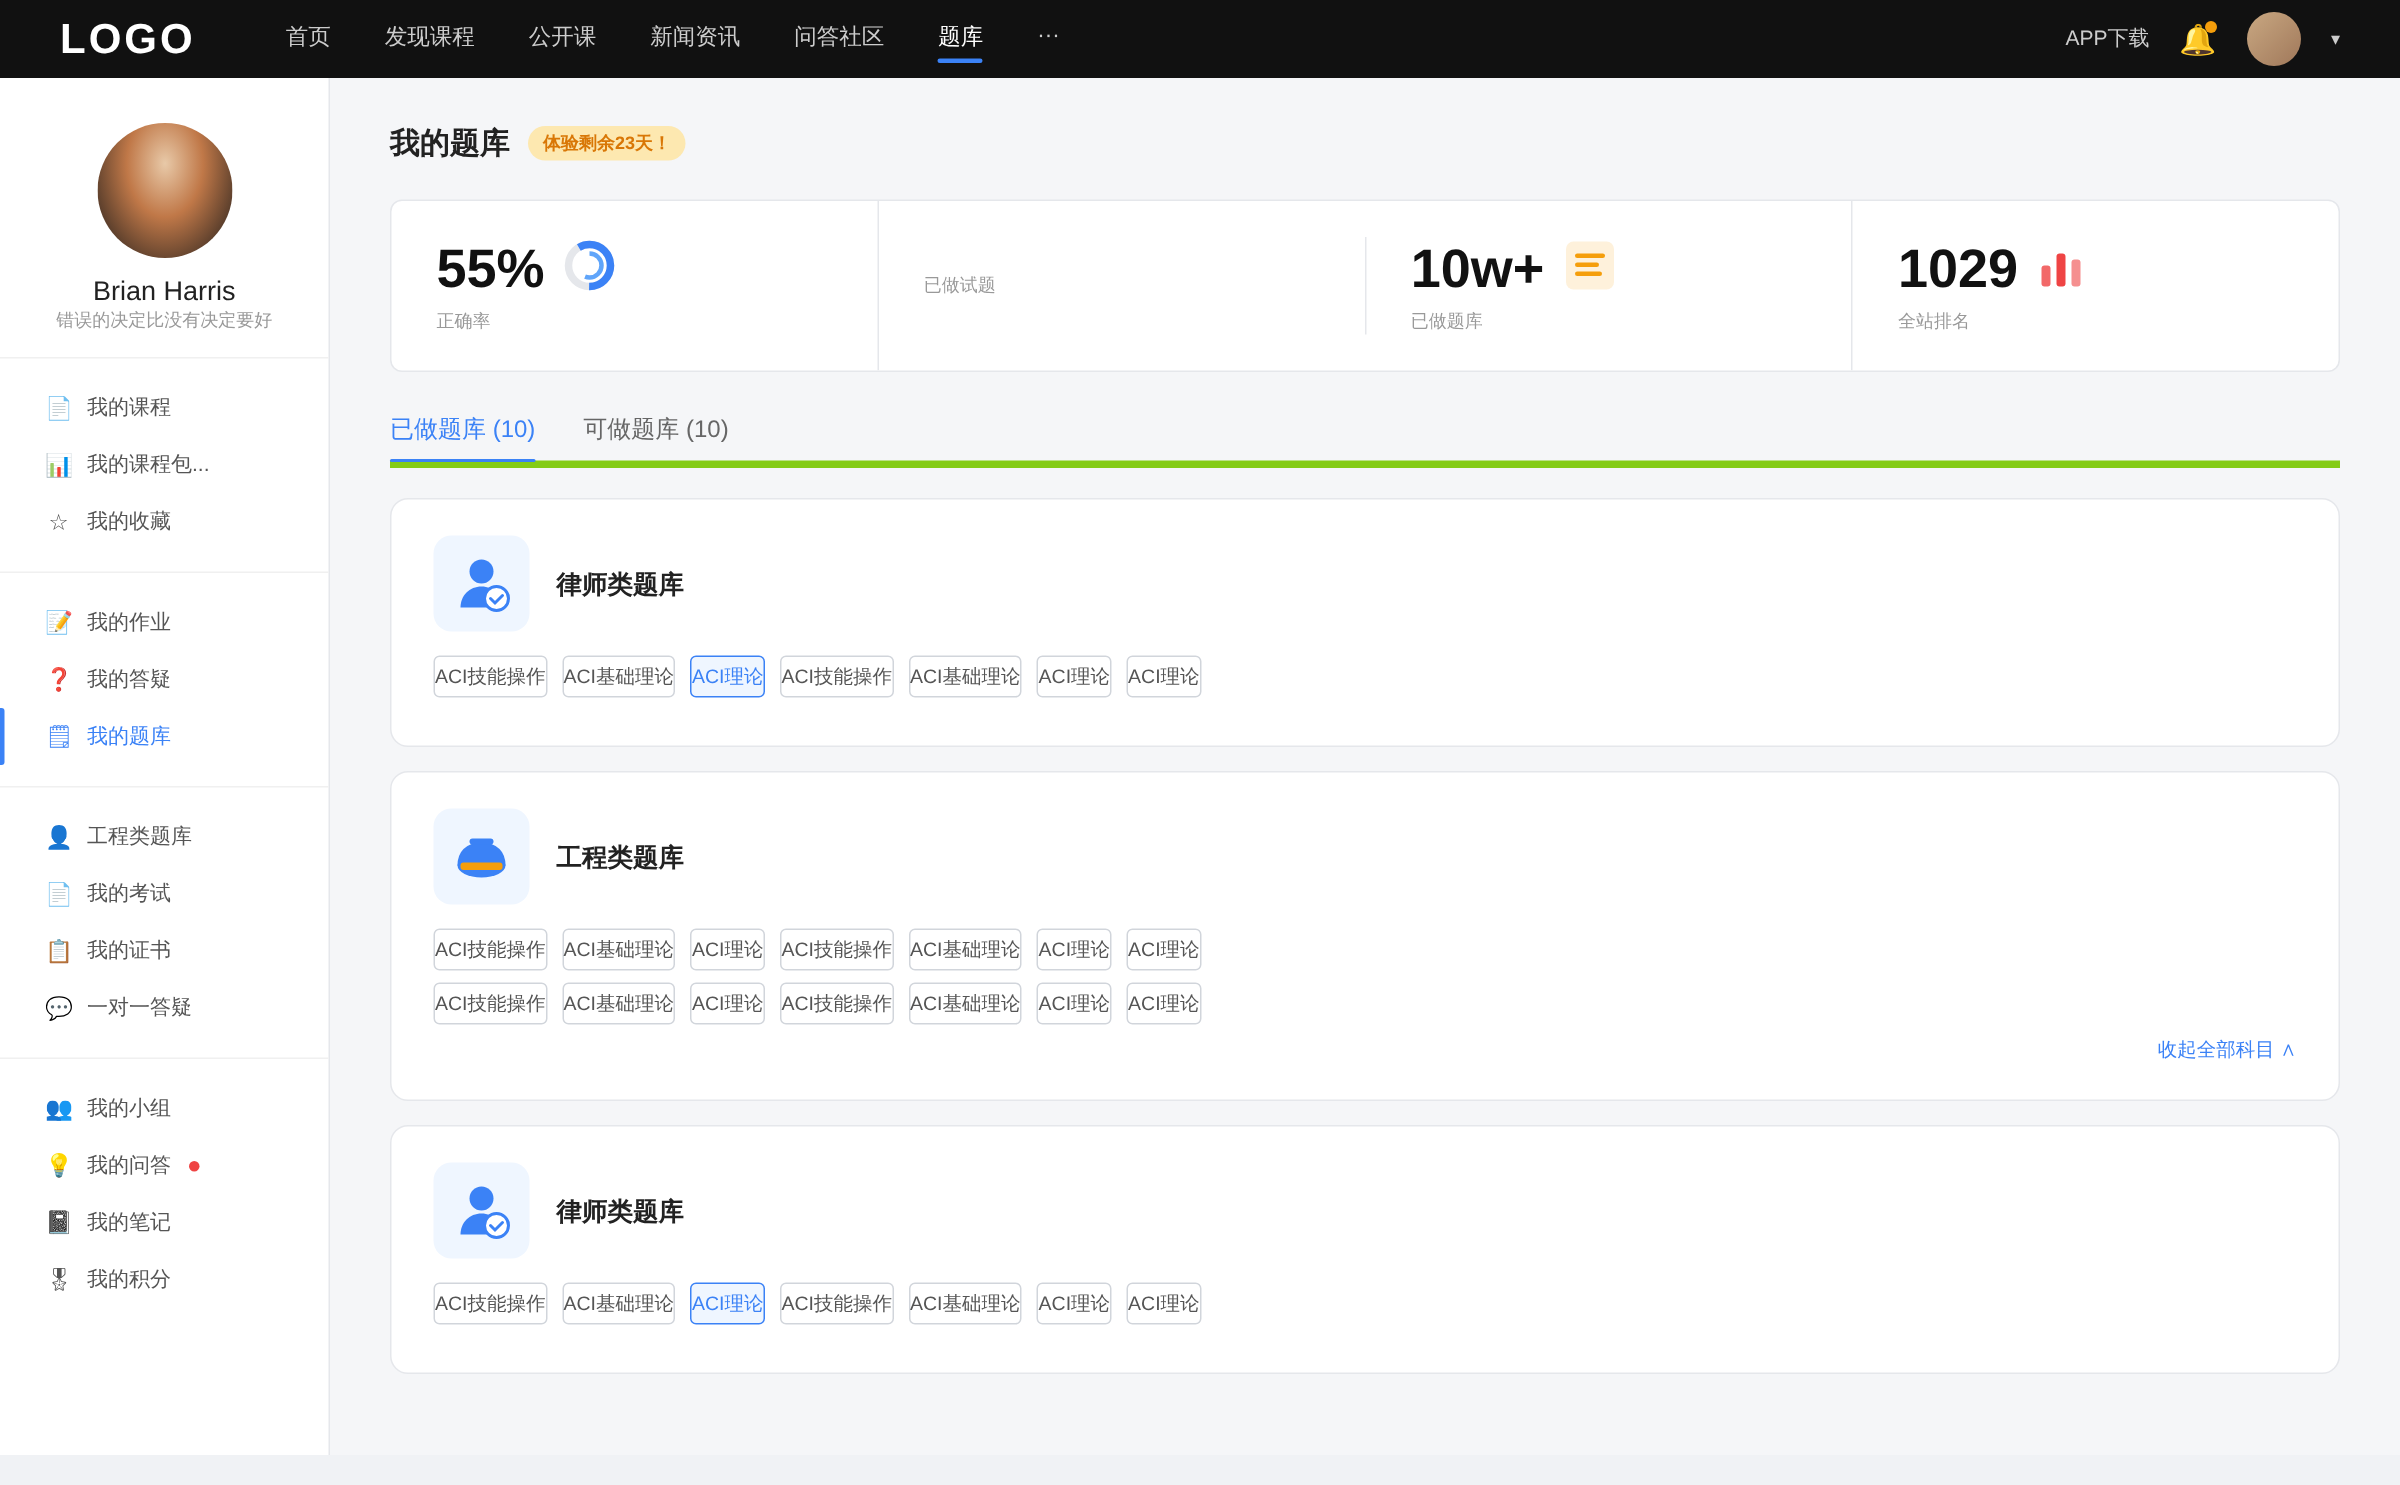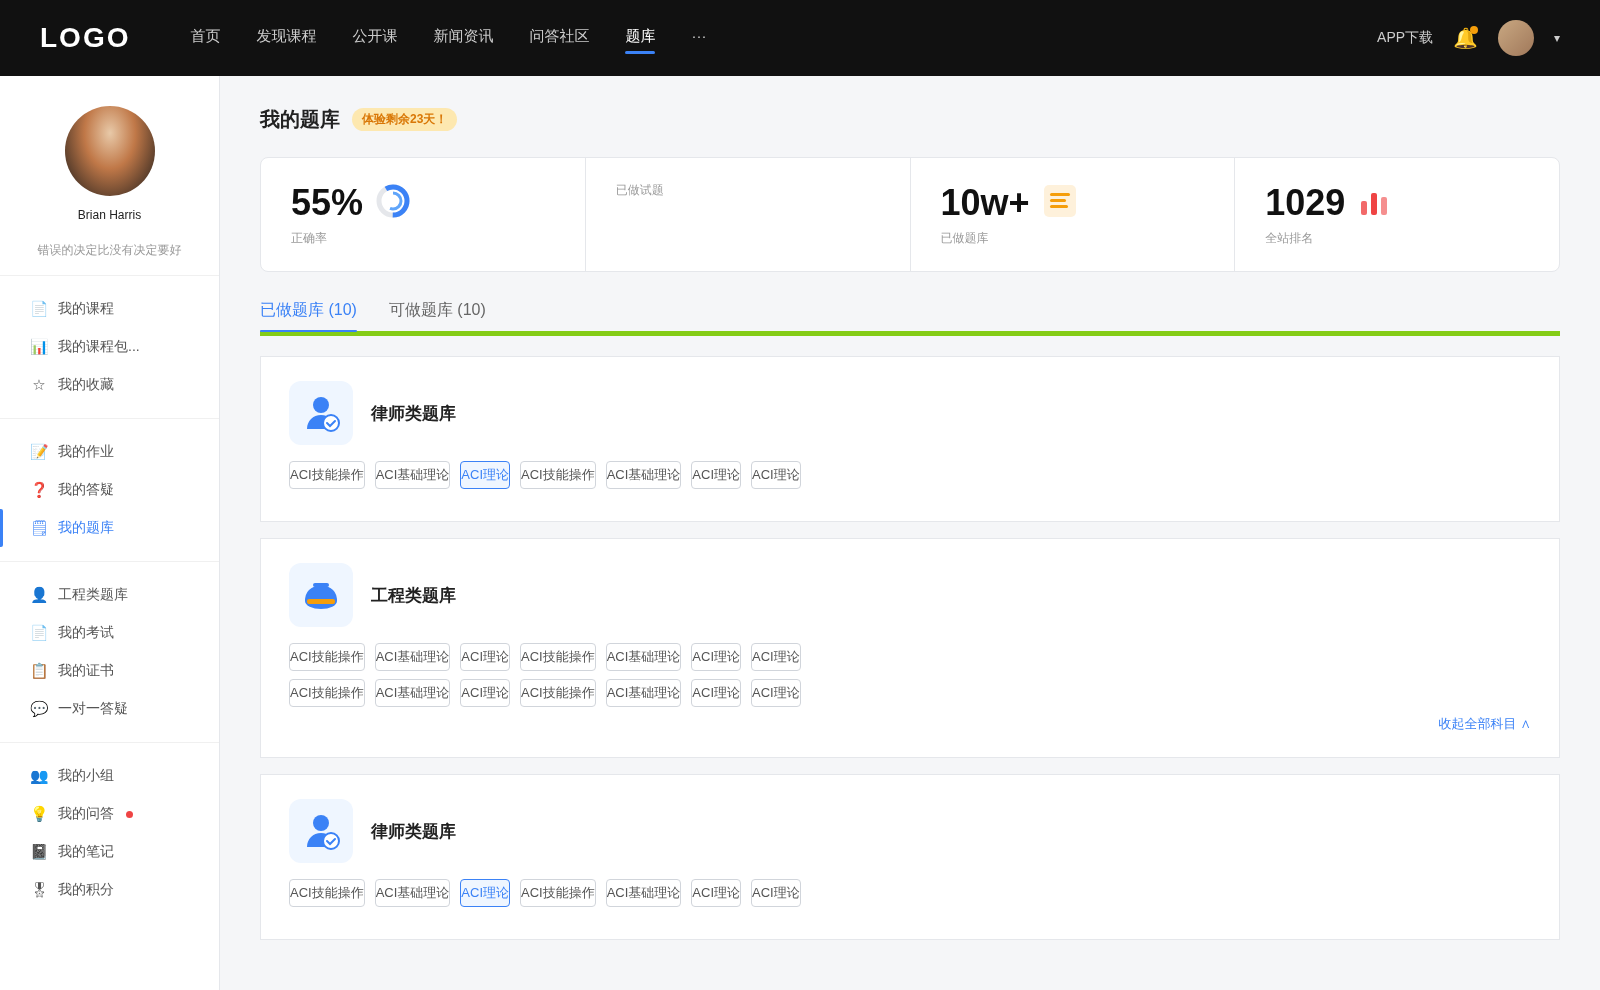--- a/index.html
+++ b/index.html
@@ -1,21 +1,21 @@
 <!DOCTYPE html>
 <html><head>
   <meta charset="utf-8">
   <style>
     * { box-sizing: border-box; margin: 0; padding: 0; }
     body { font-family: "PingFang SC", "Microsoft YaHei", sans-serif; background: #f0f2f5; min-height: 990px; }
 
     
     .navbar {
       background: #111;
-      height: 76px;
+      height: 52px;
       display: flex;
       align-items: center;
       padding: 0 40px;
       position: relative;
     }
     .navbar-logo {
       color: #fff;
       font-size: 28px;
       font-weight: bold;
       letter-spacing: 2px;
@@ -113,24 +113,24 @@
       background: linear-gradient(160deg, #e8c9a8 0%, #c9956d 50%, #222 100%);
       margin-bottom: 12px;
       overflow: hidden;
       position: relative;
     }
     .sidebar-avatar-img {
       width: 100%; height: 100%;
       background: radial-gradient(ellipse at 50% 30%, #e8c9a8 0%, #c07848 40%, #1a1a1a 100%);
     }
     .sidebar-name {
-      font-size: 12px;
+      font-size: 18px;
       font-weight: 500;
       color: #222;
-      margin-bottom: 20px;
+      margin-bottom: 0;
     }
     .sidebar-motto {
       font-size: 12px;
       color: #999;
     }
     .sidebar-divider {
       height: 1px;
       background: #f0f0f0;
       margin: 14px 0;
     }
@@ -204,20 +204,21 @@
 
     
     .stats-row {
       display: flex;
       gap: 0;
       background: #fff;
       border-radius: 8px;
       margin-bottom: 28px;
       overflow: hidden;
       border: 1px solid #e5e7eb;
+      align-items: center;
     }
     .stat-item {
       flex: 1;
       padding: 24px 30px;
       border-right: 1px solid #e5e7eb;
       display: flex;
       flex-direction: column;
       gap: 6px;
     }
     .stat-item:last-child { border-right: none; }
@@ -260,21 +261,21 @@
       position: absolute;
       bottom: -1px; left: 0; right: 0;
       height: 2px;
       background: #3b82f6;
       border-radius: 1px;
     }
 
     
     .qbank-card {
       background: #fff;
-      border-radius: 0;
+      border-radius: 12px;
       padding: 24px 28px;
       margin-bottom: 16px;
       border: 1px solid #e5e7eb;
     }
     .qbank-header {
       display: flex;
       align-items: center;
       gap: 18px;
       margin-bottom: 16px;
     }

